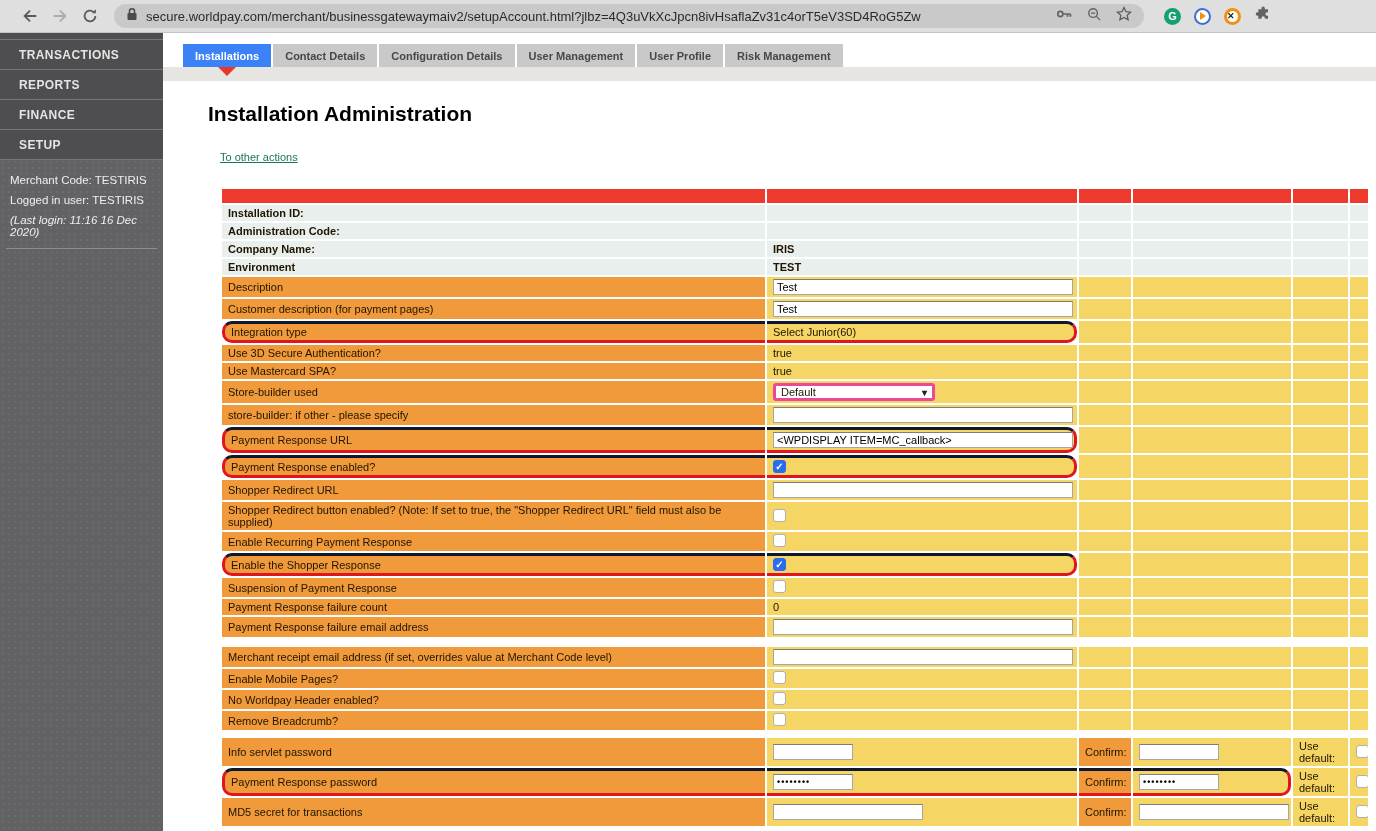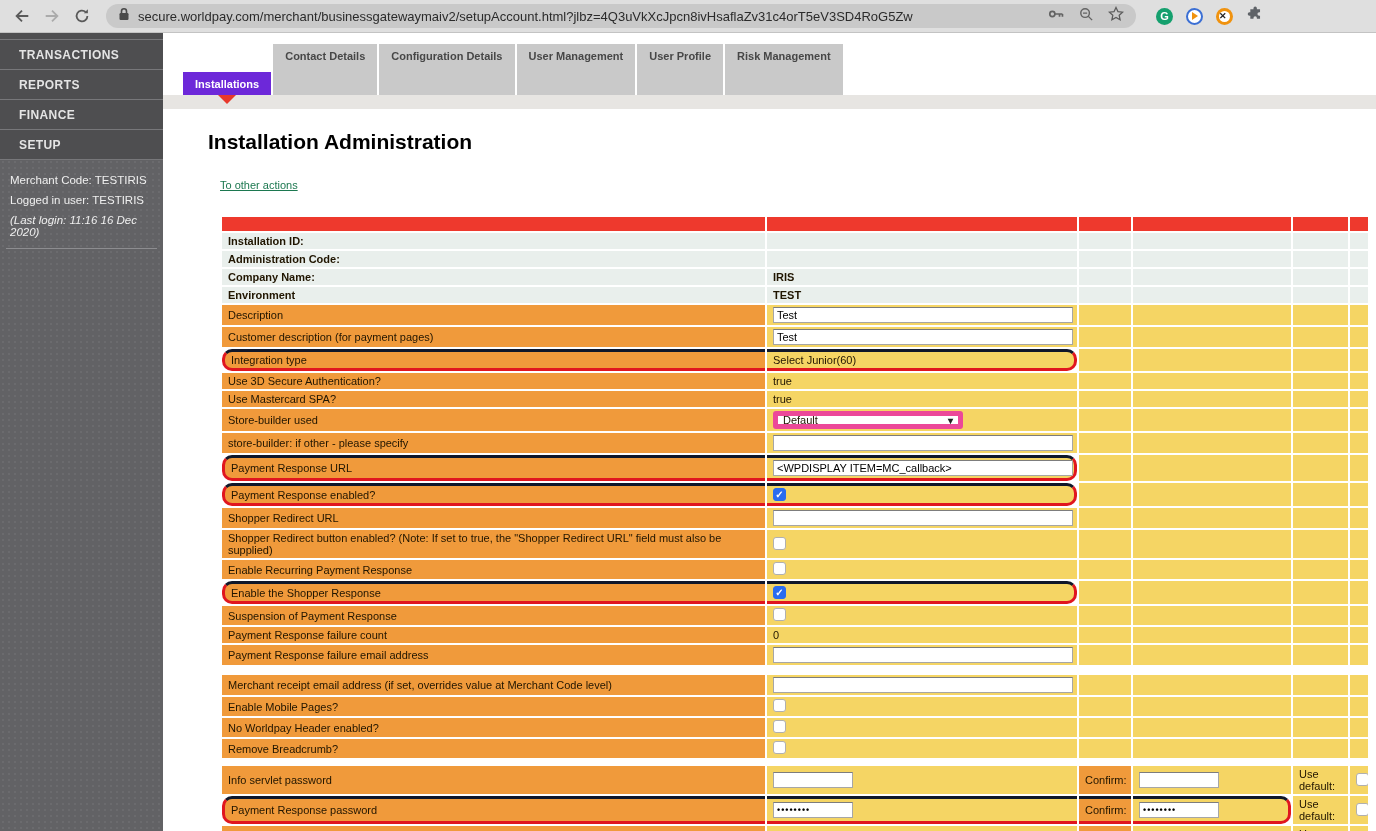--- a/index.html
+++ b/index.html
@@ -1,21 +1,21 @@
 <!DOCTYPE html>
 <html><head>
 <meta charset="utf-8">
 <style>
   * { margin:0; padding:0; box-sizing:border-box; }
   html,body { width:1376px; height:831px; overflow:hidden; background:#fff;
               font-family:"Liberation Sans", sans-serif; }
 
   
   .chrome { height:33px; background:#dfdfdf; border-bottom:1px solid #c3c3c3;
-            display:flex; align-items:center; padding:0 10px; gap:6px; }
+            display:flex; align-items:center; padding:0 18px; gap:6px; }
   .navbtn { width:24px; height:24px; display:flex; align-items:center; justify-content:center; }
   .urlpill { flex:0 0 1030px; height:24px; background:#c9c9c9; border-radius:13px;
              display:flex; align-items:center; padding:0 12px; gap:8px; margin-left:6px; }
   .urltext { font-size:13px; color:#2b2b2b; white-space:nowrap; overflow:hidden; flex:1; }
   .pill-icons { display:flex; gap:14px; align-items:center; }
   .ext-icons { display:flex; gap:13px; align-items:center; margin-left:14px; }
   .extc { width:17px; height:17px; border-radius:50%; display:flex; align-items:center;
           justify-content:center; font-size:11px; font-weight:bold; color:#fff; }
 
   
@@ -36,21 +36,21 @@
              padding:6px 8px; display:flex; align-items:center; justify-content:space-between; }
   .prodbox .lbl { color:#fff; font-weight:bold; font-size:11px; }
   .prodsq { width:20px; height:20px; background:#5fbaa4; border:2px solid #fff; }
 
   .content { flex:1; background:#fff; position:relative; }
 
   
   .tabs { display:flex; gap:2px; margin:11px 0 0 20px; position:relative; z-index:2; }
   .tab { background:#c9c9c9; color:#474747; font-size:11px; font-weight:bold;
          padding:6px 12px 5px; cursor:default; }
-  .tab.active { background:#6d28d9; color:#fff; position:relative;margin-top:28px; }
+  .tab.active { background:#3b82f6; color:#fff; position:relative; }
   .tab.active::after { content:""; position:absolute; left:50%; margin-left:-9px; top:100%;
                        border:9px solid transparent; border-top-color:#e8382b; }
   .strip { height:14px; background:#e7e5e2; }
 
   .title { color:#000000; font-size:21px; font-weight:bold; margin:21px 0 0 45px; }
   .other-link { display:inline-block; margin:25px 0 15px 57px; color:#1c7850;
                 font-size:11px; text-decoration:underline; cursor:pointer; }
 
   
   .tblwrap { margin:9px 0 0 57px; }
@@ -68,21 +68,21 @@
   .gdots { background-image:radial-gradient(rgba(0,60,40,0.07) 1px, transparent 1.2px);
            background-size:7px 7px; }
   td.sp { background:transparent; padding:0; }
 
   .inp { height:16px; border:1px solid #a6a6a6; border-top-color:#7d7d7d; background:#fff;
          font-family:"Liberation Sans",sans-serif; font-size:11px; padding:1px 3px;
          width:300px; }
   .inp.small { width:80px; }
   .inp.large { width:150px; }
   .inp.pw { font-size:9px; font-weight:bold; letter-spacing:1px; }
-  .sel { width:190px; height:18px; background:#fff; border:5px solid #ec4899; border-radius:3px;
+  .sel { width:162px; height:18px; background:#fff; border:3px solid #ec4899; border-radius:3px;
          display:flex; align-items:center; justify-content:space-between; padding:0 5px;
          font-size:11px; cursor:default; }
   .sel .chev { font-size:10px; color:#222; font-weight:bold; }
   .cb { display:inline-block; width:13px; height:13px; border-radius:3px; text-align:center; }
   .cb.on { background:#2a6cf0; border:1px solid #2a6cf0; color:#fff; font-size:10px;
            line-height:12px; font-weight:bold; }
   .cb.off { background:#fff; border:1px solid #b0b0b0; }
   td.confirm { background:#f09a3b; }
 
   

